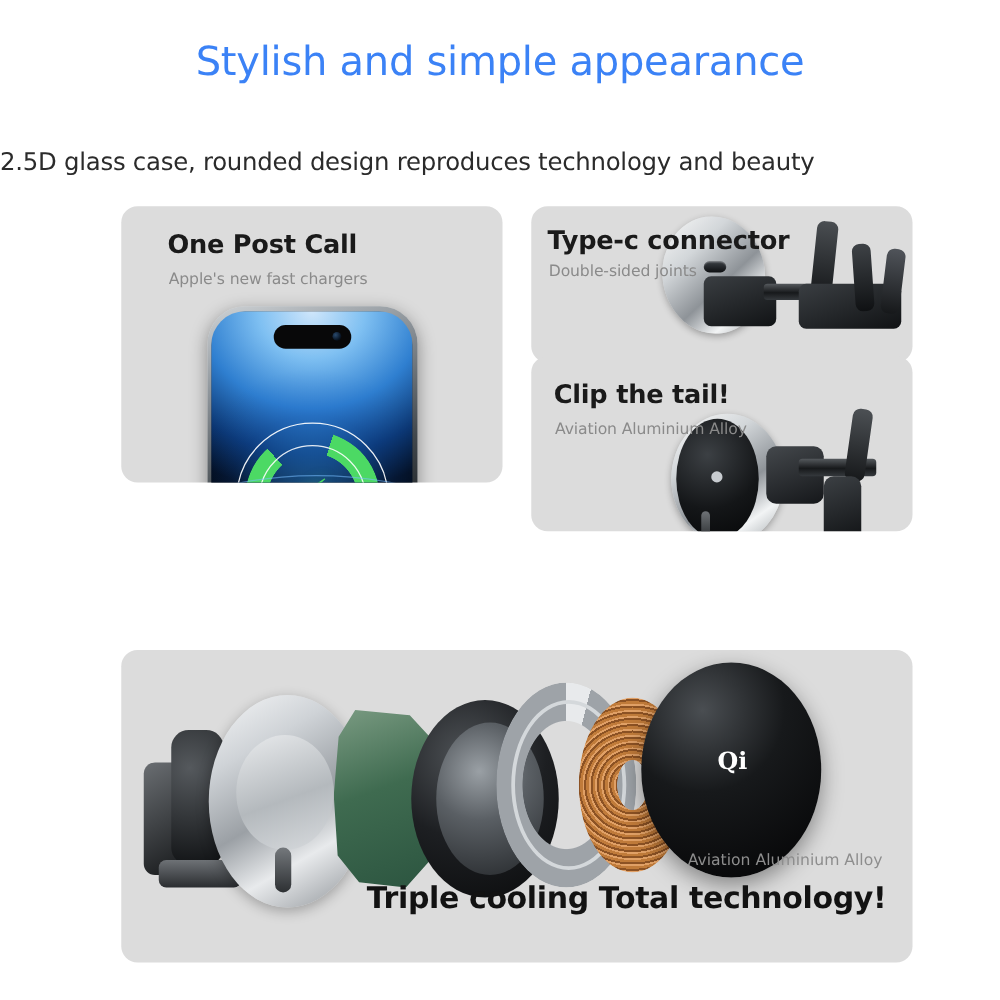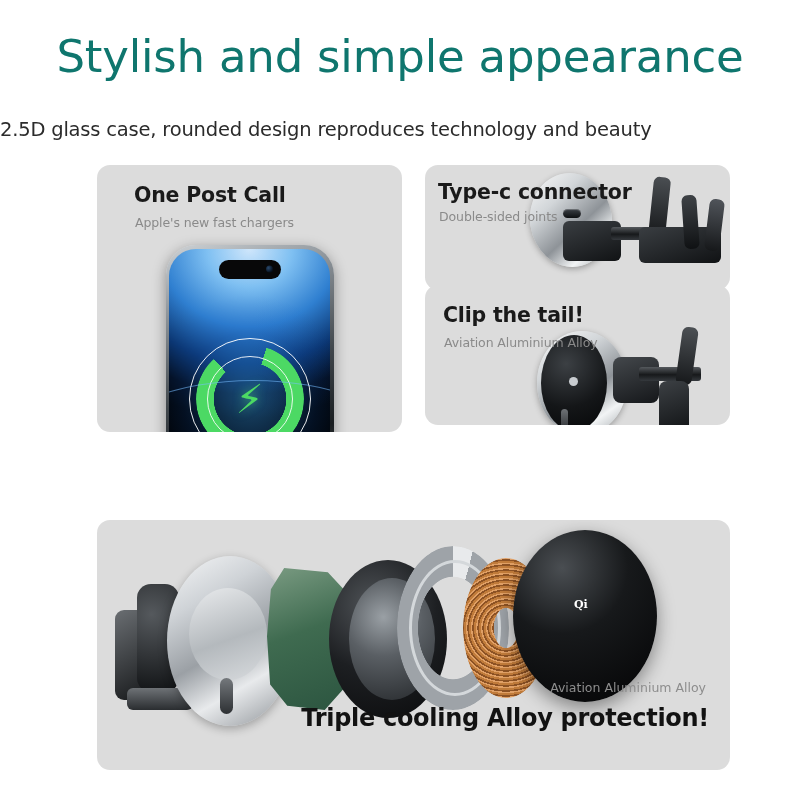--- a/index.html
+++ b/index.html
@@ -8,38 +8,38 @@
     background:#ffffff;
     font-family:"DejaVu Sans", sans-serif;
     overflow:hidden;
   }
   .page { position:relative; width:800px; height:800px; background:#fff; }
 
   
   .headline {
     position:absolute; left:0; top:33px; width:800px;
     text-align:center;
-    font-size:45px; font-weight:400; color:#0f766e;
+    font-size:32px; font-weight:400; color:#3b82f6;
     letter-spacing:-0.2px; line-height:1.05;
   }
   .subhead {
     position:absolute; left:0; top:118px; width:800px;
     text-align:left;
     font-size:19.5px; font-weight:400; color:#2b2b2b;
     letter-spacing:-0.2px;
   }
 
   
   .card {
     position:absolute;
     background:#dcdcdc;
     border-radius:13px;
     overflow:hidden;
   }
-  #card-phone { left:97px;  top:165px; width:305px; height:267px; }
+  #card-phone { left:97px;  top:165px; width:305px; height:221px; }
   #card-typec { left:425px; top:165px; width:305px; height:125px; }
   #card-clip  { left:425px; top:285px; width:305px; height:140px; }
   #card-explode { left:97px; top:520px; width:633px; height:250px; }
 
   .card-title {
     position:absolute; font-size:20.5px; font-weight:600;
     color:#1a1a1a; letter-spacing:-0.2px; z-index:6;
   }
   .card-sub {
     position:absolute; font-size:12.5px; font-weight:400;
@@ -203,21 +203,21 @@
                border:3px solid #d4d8db; }
   #ex-coil   { left:366px; top:38px; width:86px; height:140px; border-radius:50%;
                background:repeating-radial-gradient(circle at 50% 50%,
                  #c07b3a 0 2px,#8c5224 2px 3.6px,#e0a066 3.6px 5px);
                -webkit-mask:radial-gradient(ellipse 50% 50% at 50% 50%, transparent 0 28%, #000 29%);
                        mask:radial-gradient(ellipse 50% 50% at 50% 50%, transparent 0 28%, #000 29%); }
   #ex-top    { left:416px; top:10px; width:144px; height:172px; border-radius:50%;
                background:radial-gradient(circle at 34% 22%,#4a4e52 0%,#17191b 40%,#030304 100%);
                box-shadow:0 6px 18px rgba(0,0,0,.4); }
   #ex-qi     { position:absolute; left:477px; top:78px; width:30px; height:26px;
-               color:#fff; font-size:11px; font-weight:700; z-index:9;
+               color:#fff; font-size:19px; font-weight:700; z-index:9;
                font-family:"DejaVu Serif", serif; }
 </style>
 </head>
 <body>
 
 <div class="page">
 
   <h1 class="headline">Stylish and simple appearance</h1>
   <p class="subhead">2.5D glass case, rounded design reproduces technology and beauty</p>
 
@@ -280,16 +280,16 @@
     <div class="ex" id="ex-pcb"></div>
     <div class="ex" id="ex-fan-o"></div>
     <div class="ex" id="ex-fan-i"></div>
     <div class="ex" id="ex-ring"></div>
     <div class="ex" id="ex-ring2"></div>
     <div class="ex" id="ex-coil"></div>
     <div class="ex" id="ex-top"></div>
     <div id="ex-qi">Qi</div>
 
     <div id="s-explode">Aviation Aluminium Alloy</div>
-    <div id="t-explode">Triple cooling Alloy protection!</div>
+    <div id="t-explode">Triple cooling Total technology!</div>
   </div>
 
 </div>
 
 </body></html>

